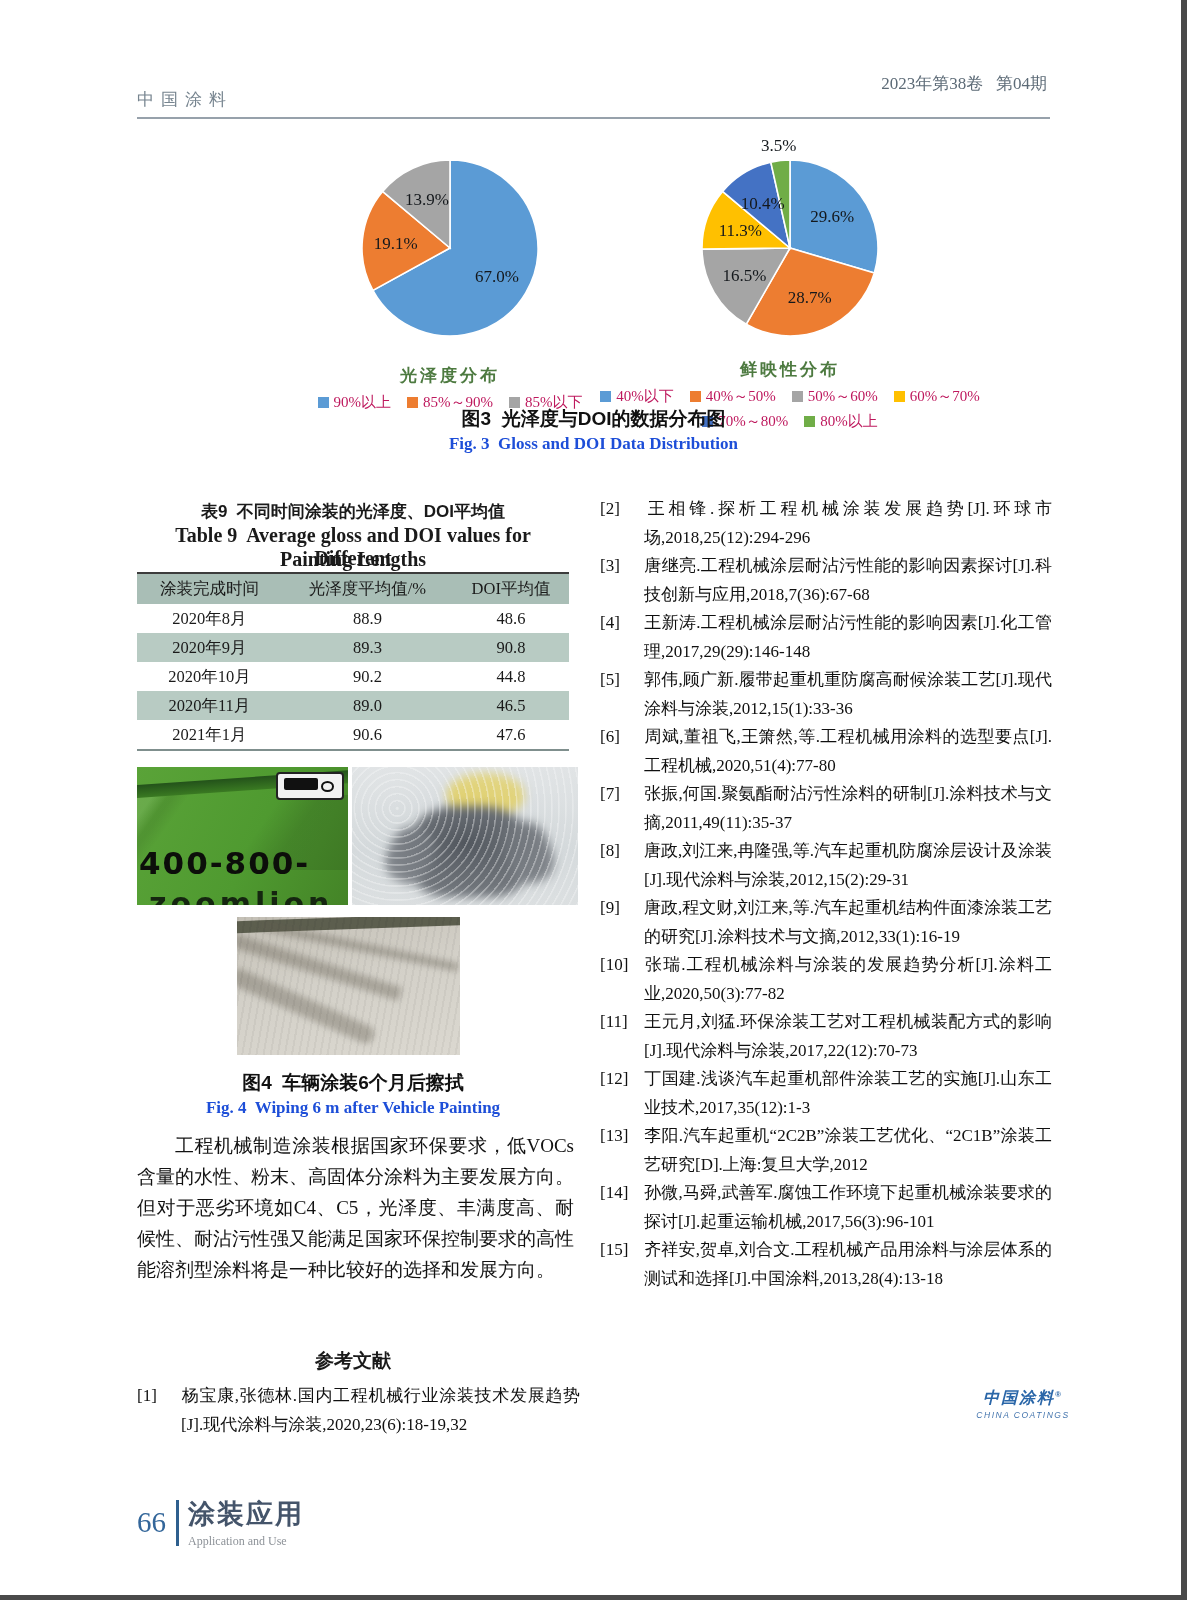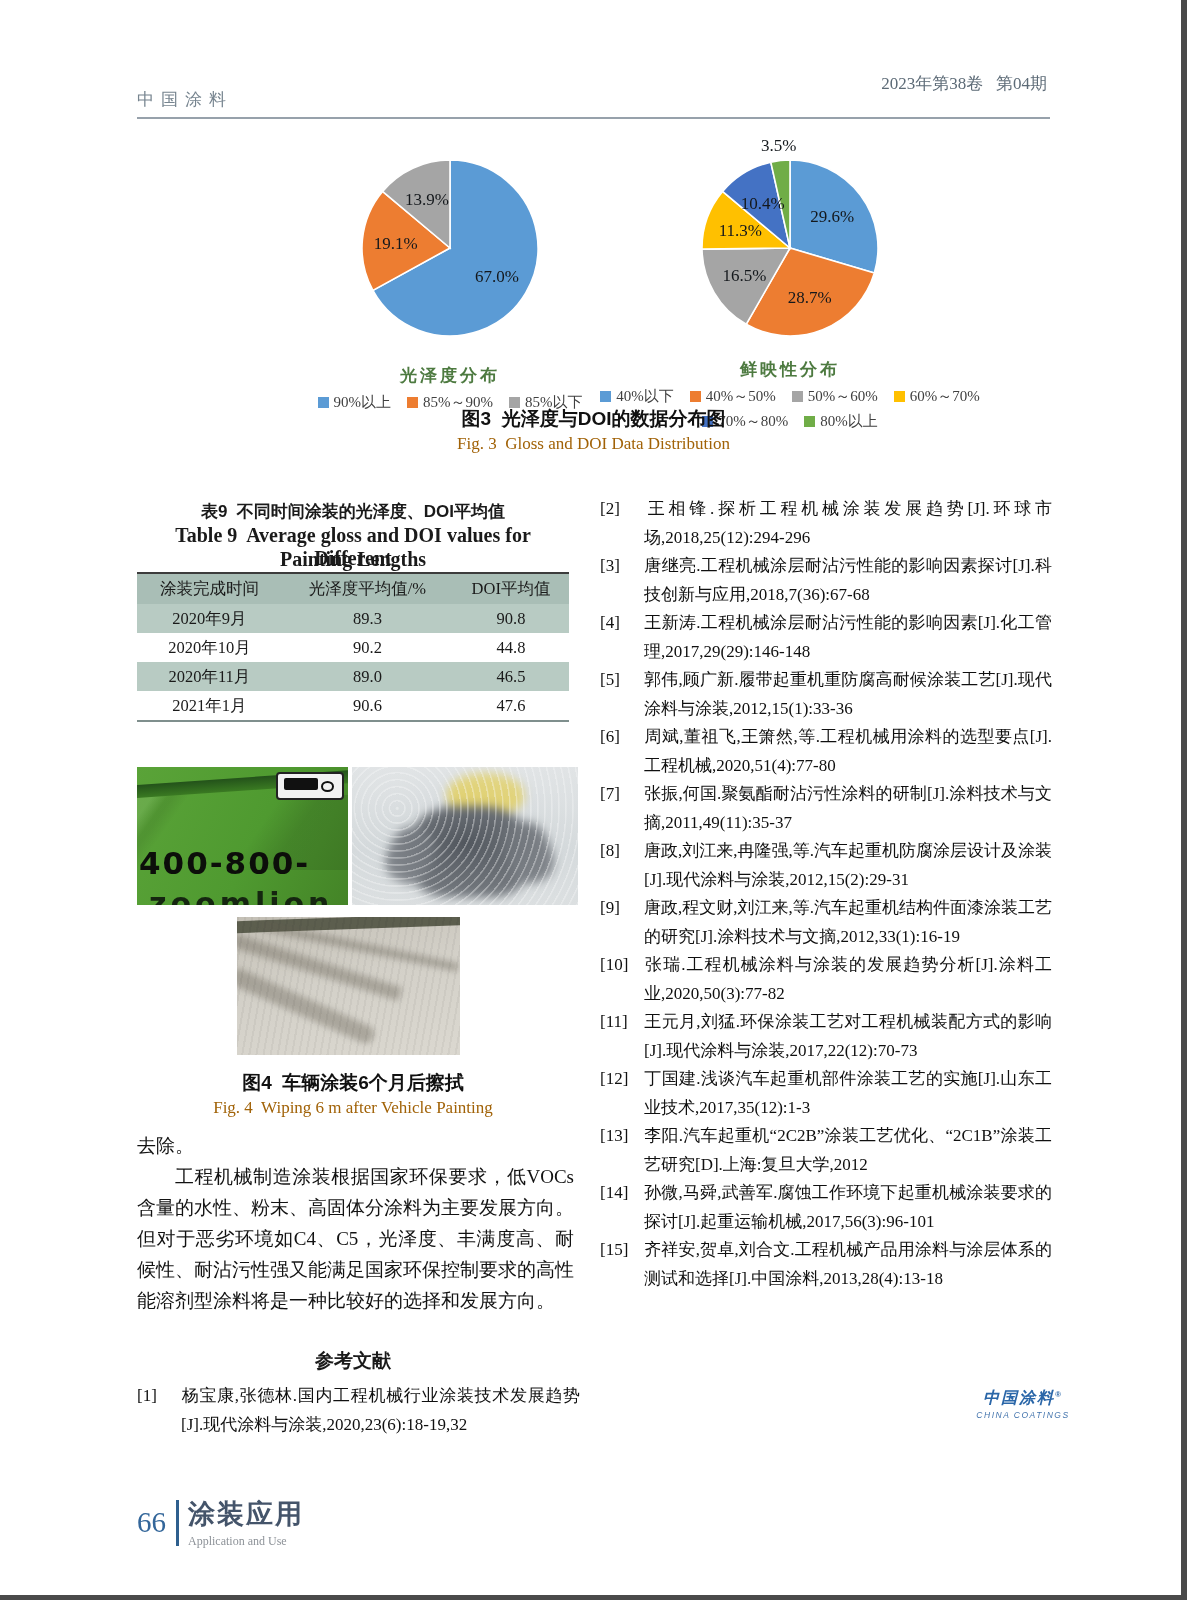--- a/index.html
+++ b/index.html
@@ -12,27 +12,27 @@
   .journal{position:absolute;left:137px;top:88px;font-size:17px;letter-spacing:7px;color:#76848f;
            font-family:"Liberation Sans",sans-serif;}
   .issue{position:absolute;right:140px;top:72px;font-size:17px;color:#5d6b77;white-space:pre-wrap;}
   .hrule{position:absolute;left:137px;top:117px;width:913px;height:2px;background:#97a1ab;}
 
   
   .chart{position:absolute;text-align:center;}
   .chart svg{display:block;margin:0 auto;}
   .chart-title{font-weight:bold;font-size:17px;color:#4d7a40;letter-spacing:3px;margin-top:16px;}
   .legend-row{display:flex;justify-content:center;gap:16px;margin-top:6px;}
-  .legend-item{display:flex;align-items:center;gap:5px;font-size:15px;color:#404040;}
+  .legend-item{display:flex;align-items:center;gap:5px;font-size:15px;color:#be185d;}
   .legend-swatch{width:11px;height:11px;display:inline-block;flex:none;}
   .pie-label{font-family:"Liberation Serif",serif;font-size:17px;fill:#14181c;}
 
   .cap-zh{position:absolute;text-align:center;font-family:"Liberation Sans",sans-serif;
           font-weight:bold;font-size:19px;color:#111;white-space:pre-wrap;}
-  .cap-en{position:absolute;text-align:center;font-weight:normal;font-size:17px;color:#a16207;white-space:pre-wrap;}
+  .cap-en{position:absolute;text-align:center;font-weight:bold;font-size:17px;color:#1d4ed8;white-space:pre-wrap;}
 
   
   .t9-zh{position:absolute;left:137px;top:500px;width:432px;text-align:center;
          font-family:"Liberation Sans",sans-serif;font-weight:bold;font-size:17px;white-space:pre-wrap;}
   .t9-en{position:absolute;left:137px;width:432px;text-align:center;font-weight:bold;font-size:20px;white-space:pre-wrap;}
   table.t9{position:absolute;left:137px;top:572px;width:432px;border-collapse:collapse;
            border-top:2px solid #3c3c3c;border-bottom:2px solid #7f8f8d;}
   table.t9 th{background:#a9beb6;font-weight:normal;font-size:16.5px;height:28px;text-align:center;}
   table.t9 td{font-size:16.5px;height:27px;text-align:center;}
   table.t9 tr.alt{background:#b8cbc3;}
@@ -192,20 +192,25 @@
 
   <table class="t9">
     <thead>
         <tr>
           <th>涂装完成时间</th>
           <th>光泽度平均值/%</th>
           <th>DOI平均值</th>
         </tr>
       </thead>
     <tbody>
+        <tr>
+          <td>2020年8月</td>
+          <td>88.9</td>
+          <td>48.6</td>
+        </tr>
         <tr class="alt">
           <td>2020年9月</td>
           <td>89.3</td>
           <td>90.8</td>
         </tr>
         <tr>
           <td>2020年10月</td>
           <td>90.2</td>
           <td>44.8</td>
         </tr>
@@ -248,21 +253,20 @@
     <div class="p3-beam p3-b1"></div>
     <div class="p3-beam p3-b2"></div>
     <div class="p3-beam p3-b3"></div>
     <div class="p3-grain"></div>
   </div>
 
   <div class="cap-zh" style="left:137px;top:1070px;width:432px;">图4  车辆涂装6个月后擦拭</div>
   <div class="cap-en" style="left:137px;top:1098px;width:432px;">Fig. 4  Wiping 6 m after Vehicle Painting</div>
 
   <div class="bodytext">
-    <p>去除。</p>
     <p class="indent">工程机械制造涂装根据国家环保要求，低VOCs含量的水性、粉末、高固体分涂料为主要发展方向。但对于恶劣环境如C4、C5，光泽度、丰满度高、耐候性、耐沾污性强又能满足国家环保控制要求的高性能溶剂型涂料将是一种比较好的选择和发展方向。</p>
   </div>
 
   <div class="ref-heading">参考文献</div>
   <div class="reflist reflist-left">
       <div class="ref"><span class="num">[1]</span>杨宝康,张德林.国内工程机械行业涂装技术发展趋势[J].现代涂料与涂装,2020,23(6):18-19,32</div>
     </div>
   <div class="reflist reflist-right">
       <div class="ref"><span class="num">[2]</span>王相锋.探析工程机械涂装发展趋势[J].环球市场,2018,25(12):294-296</div>
       <div class="ref"><span class="num">[3]</span>唐继亮.工程机械涂层耐沾污性能的影响因素探讨[J].科技创新与应用,2018,7(36):67-68</div>

